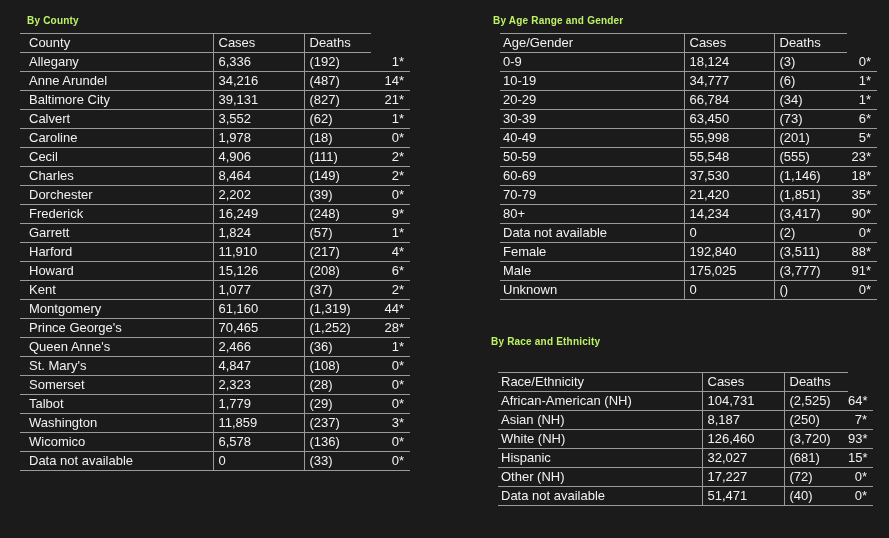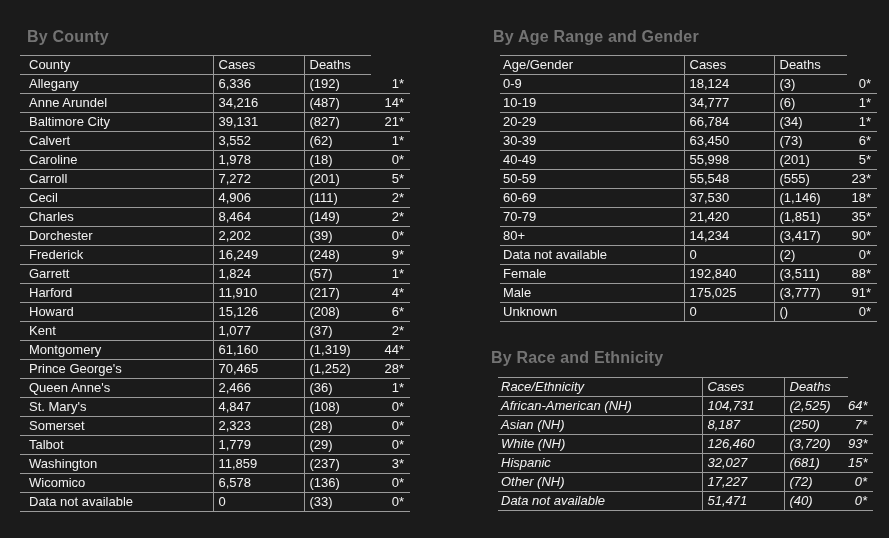--- a/index.html
+++ b/index.html
@@ -16,36 +16,36 @@
     overflow: hidden;
   }
   .section {
     position: absolute;
   }
   #sec-county { left: 20px;  top: 13px;  width: 390px; }
   #sec-age    { left: 500px; top: 13px;  width: 377px; }
   #sec-race   { left: 498px; top: 334px; width: 375px; }
 
   h2.sec-title {
-    margin: 16px 0 0 7px;
-    font-size: 16px;
+    margin: 0 0 0 7px;
+    font-size: 10px;
     line-height: 16px;
     font-weight: 700;
-    color: #737373;
+    color: #bef264;
     letter-spacing: 0.2px;
   }
   #sec-age h2.sec-title, #sec-race h2.sec-title { margin-left: -7px; }
 
   table.data-table {
-    margin-top: 10px;
+    margin-top: 4px;
     border-collapse: collapse;
     table-layout: fixed;
     width: 100%;
   }
-  #sec-race table.data-table { margin-top: 11px; font-style: italic; }
+  #sec-race table.data-table { margin-top: 22px; }
 
   th, td {
     height: 18px;
     line-height: 18px;
     padding: 0 0 0 5px;
     font-size: 13px;
     font-weight: 400;
     text-align: left;
     white-space: nowrap;
     overflow: hidden;
@@ -112,26 +112,20 @@
           <td class="col-deaths">(62)</td>
           <td class="col-prob">1*</td>
         </tr>
         <tr>
           <td class="col-name">Caroline</td>
           <td class="col-cases">1,978</td>
           <td class="col-deaths">(18)</td>
           <td class="col-prob">0*</td>
         </tr>
         <tr>
-          <td class="col-name">Carroll</td>
-          <td class="col-cases">7,272</td>
-          <td class="col-deaths">(201)</td>
-          <td class="col-prob">5*</td>
-        </tr>
-        <tr>
           <td class="col-name">Cecil</td>
           <td class="col-cases">4,906</td>
           <td class="col-deaths">(111)</td>
           <td class="col-prob">2*</td>
         </tr>
         <tr>
           <td class="col-name">Charles</td>
           <td class="col-cases">8,464</td>
           <td class="col-deaths">(149)</td>
           <td class="col-prob">2*</td>

